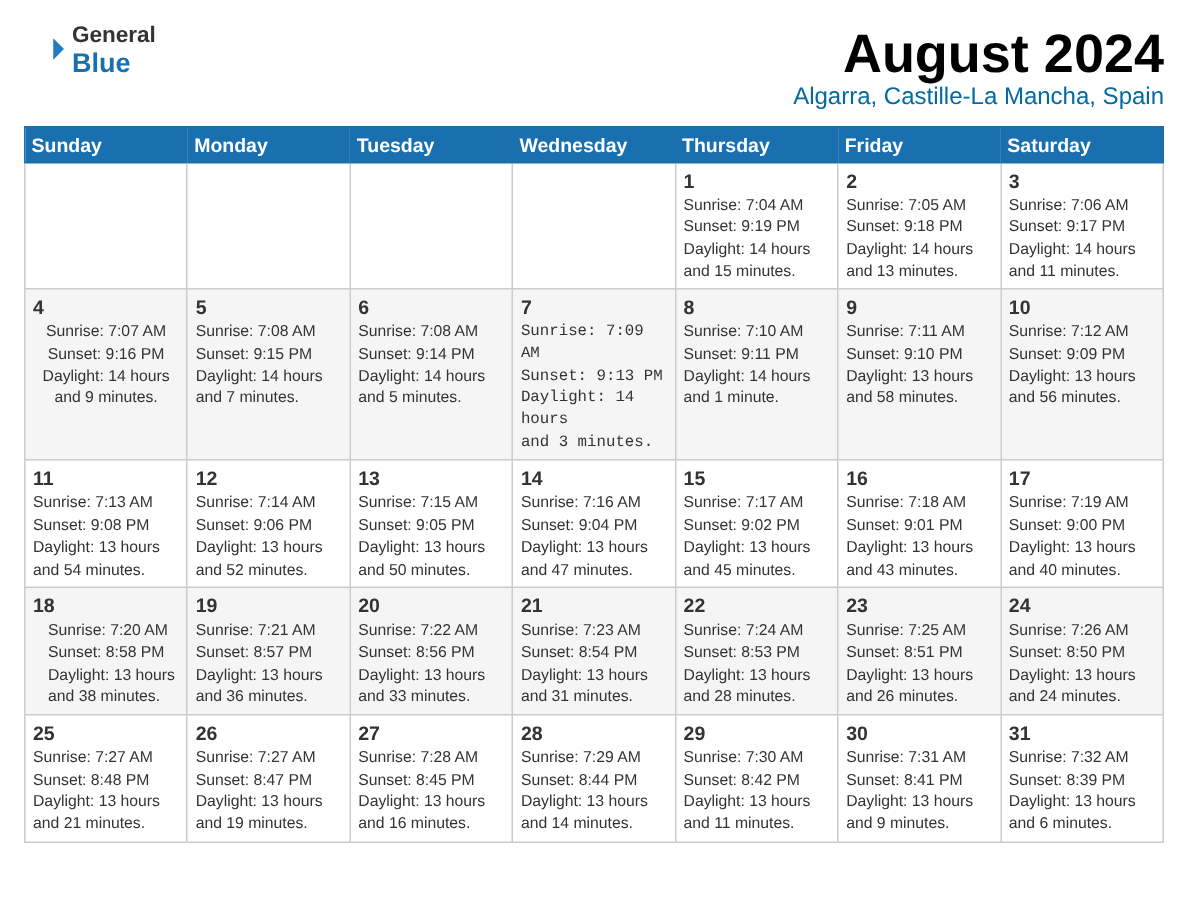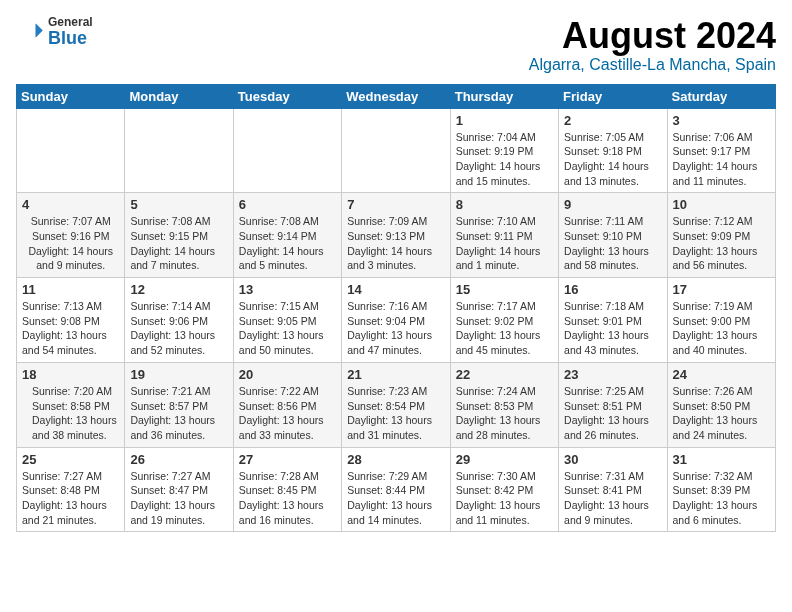--- a/index.html
+++ b/index.html
@@ -15,21 +15,21 @@
       align-items: flex-start;
       justify-content: space-between;
       margin-bottom: 10px;
     }
     .logo {
       display: flex;
       align-items: center;
       gap: 4px;
     }
     .logo-text-general {
-      font-size: 12px;
+      font-size: 15px;
       font-weight: bold;
       color: #333;
       line-height: 1.1;
     }
     .logo-text-blue {
       font-size: 18px;
       font-weight: bold;
       color: #1a6faf;
       line-height: 1.1;
     }
@@ -168,21 +168,21 @@
         </td>
         <td>
           <span class="day-number">6</span>
           <div class="day-info" style="white-space: pre-line;">Sunrise: 7:08 AM
 Sunset: 9:14 PM
 Daylight: 14 hours
 and 5 minutes.</div>
         </td>
         <td>
           <span class="day-number">7</span>
-          <div class="day-info" style="white-space: pre-line;">Sunrise: 7:09 AM
+          <div class="day-info" style="white-space: pre-line; font-family: Liberation Mono, monospace;">Sunrise: 7:09 AM
 Sunset: 9:13 PM
 Daylight: 14 hours
 and 3 minutes.</div>
         </td>
         <td>
           <span class="day-number">8</span>
           <div class="day-info" style="white-space: pre-line;">Sunrise: 7:10 AM
 Sunset: 9:11 PM
 Daylight: 14 hours
 and 1 minute.</div>

